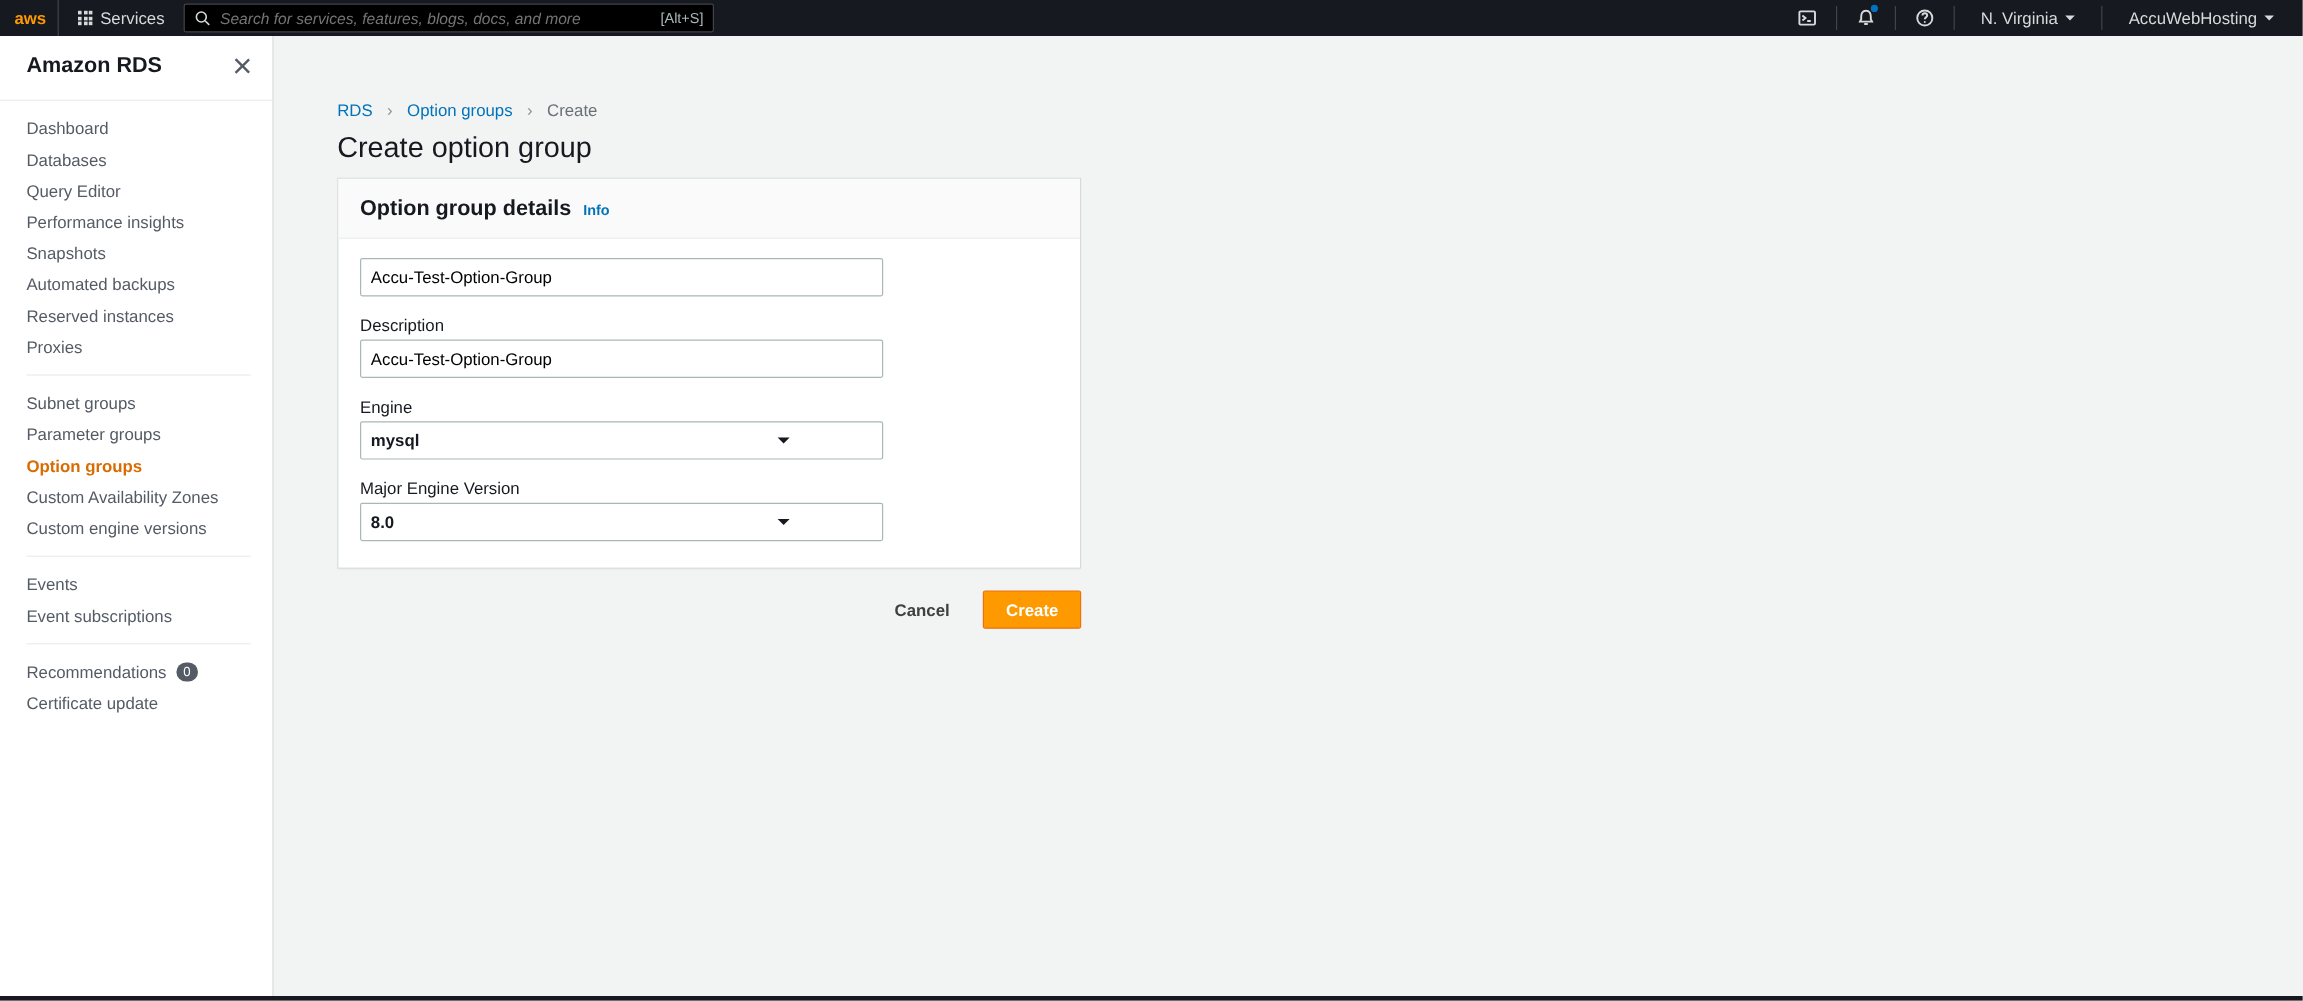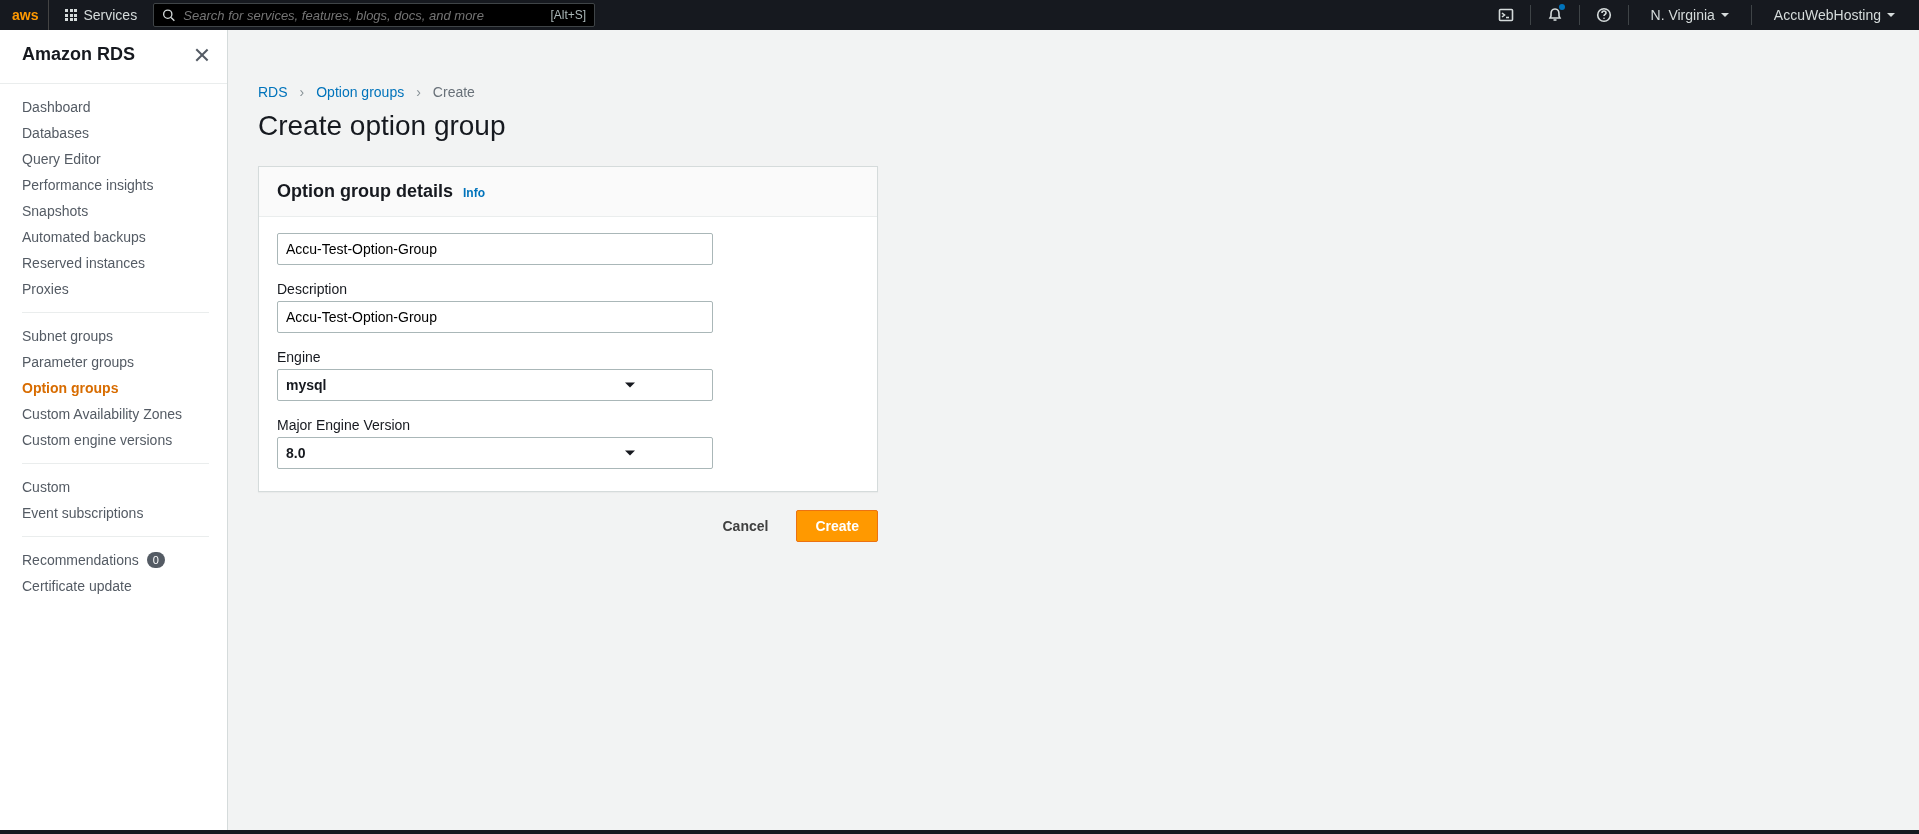--- a/index.html
+++ b/index.html
@@ -18,21 +18,21 @@
   .search-wrap .left { display: flex; align-items: center; gap: 8px; flex: 1; }
   .search-wrap input { background: transparent; border: none; outline: none; color: #aab7b8; font-style: italic; font-size: 13px; width: 100%; }
   .search-wrap .shortcut { font-size: 12px; color: #aab7b8; }
   .topnav .spacer { flex: 1; }
   .topnav .icon-btn { width: 28px; display: flex; justify-content: center; align-items: center; position: relative; height: 30px; cursor: pointer; }
   .topnav .text-btn { padding: 0 12px; display: flex; align-items: center; gap: 6px; height: 30px; cursor: pointer; }
   .notif-dot { position: absolute; top: 4px; right: 4px; width: 6px; height: 6px; border-radius: 50%; background: #0073bb; }
   .caret-down { width: 0; height: 0; border-left: 4px solid transparent; border-right: 4px solid transparent; border-top: 4px solid #d5dbdb; }
 
   
-  .body { flex: 1; display: flex; min-height: 0; }
+  .body { flex: 1; display: flex; min-height: 0; gap: 23px; }
 
   
   .sidebar { width: 228px; background: #fff; border-right: 1px solid #d5dbdb; overflow-y: auto; }
   .sidebar-header { display: flex; justify-content: space-between; align-items: center; padding: 14px 18px 18px 22px; border-bottom: 1px solid #eaeded; }
   .sidebar-header h2 { font-size: 18px; font-weight: 700; }
   .close-x { width: 14px; height: 14px; position: relative; cursor: pointer; }
   .close-x::before, .close-x::after { content: ""; position: absolute; left: 6px; top: -1px; width: 1.6px; height: 16px; background: #545b64; }
   .close-x::before { transform: rotate(45deg); }
   .close-x::after { transform: rotate(-45deg); }
   .nav-group { padding: 10px 0; border-bottom: 1px solid #eaeded; margin: 0 18px 0 22px; }
@@ -40,21 +40,21 @@
   .nav-item { display: flex; align-items: center; gap: 8px; padding: 5px 0; color: #545b64; cursor: pointer; font-size: 14px; }
   .nav-item.active { color: #d86c00; font-weight: 700; }
   .badge { background: #545b64; color: #fff; border-radius: 10px; min-width: 18px; height: 16px; font-size: 11px; display: inline-flex; align-items: center; justify-content: center; padding: 0 5px; }
 
   
   .main { flex: 1; padding: 18px 30px; overflow-y: auto; }
   .breadcrumb { display: flex; align-items: center; gap: 12px; font-size: 14px; margin-bottom: 10px; margin-top: 36px; }
   .breadcrumb a { color: #0073bb; text-decoration: none; cursor: pointer; }
   .breadcrumb .current { color: #687078; }
   .chev { color: #879196; }
-  h1.page-title { font-size: 28px; font-weight: 400; margin-bottom: 24px; }
+  h1.page-title { font-size: 24px; font-weight: 400; margin-bottom: 10px; }
 
   .panel { background: #fff; border: 1px solid #d5dbdb; box-shadow: 0 1px 1px rgba(0,0,0,0.03); width: 620px; }
   .panel-header { padding: 14px 18px; border-bottom: 1px solid #eaeded; background: #fafafa; display: flex; align-items: baseline; gap: 10px; }
   .panel-header h3 { font-size: 18px; font-weight: 700; }
   .info-link { color: #0073bb; font-size: 12px; font-weight: 600; cursor: pointer; }
   .panel-body { padding: 16px 18px 22px 18px; }
   .form-row { margin-bottom: 16px; }
   .form-row label { font-size: 14px; color: #16191f; display: block; margin-bottom: 4px; }
   .input, .select { width: 436px; height: 32px; border: 1px solid #aab7b8; border-radius: 2px; padding: 0 8px; font-size: 14px; background: #fff; font-family: inherit; }
   .select-wrap { position: relative; width: 368px; font-weight: bold; }
@@ -187,21 +187,21 @@
       <div class="nav-item">
           <span>Custom Availability Zones</span>
         </div>
       <div class="nav-item">
           <span>Custom engine versions</span>
         </div>
     </div>
 
     <div class="nav-group">
       <div class="nav-item">
-          <span>Custom</span>
+          <span>Events</span>
         </div>
       <div class="nav-item">
           <span>Event subscriptions</span>
         </div>
     </div>
 
     <div class="nav-group">
       <div class="nav-item">
         <span>Recommendations</span>
         <span class="badge">0</span>

